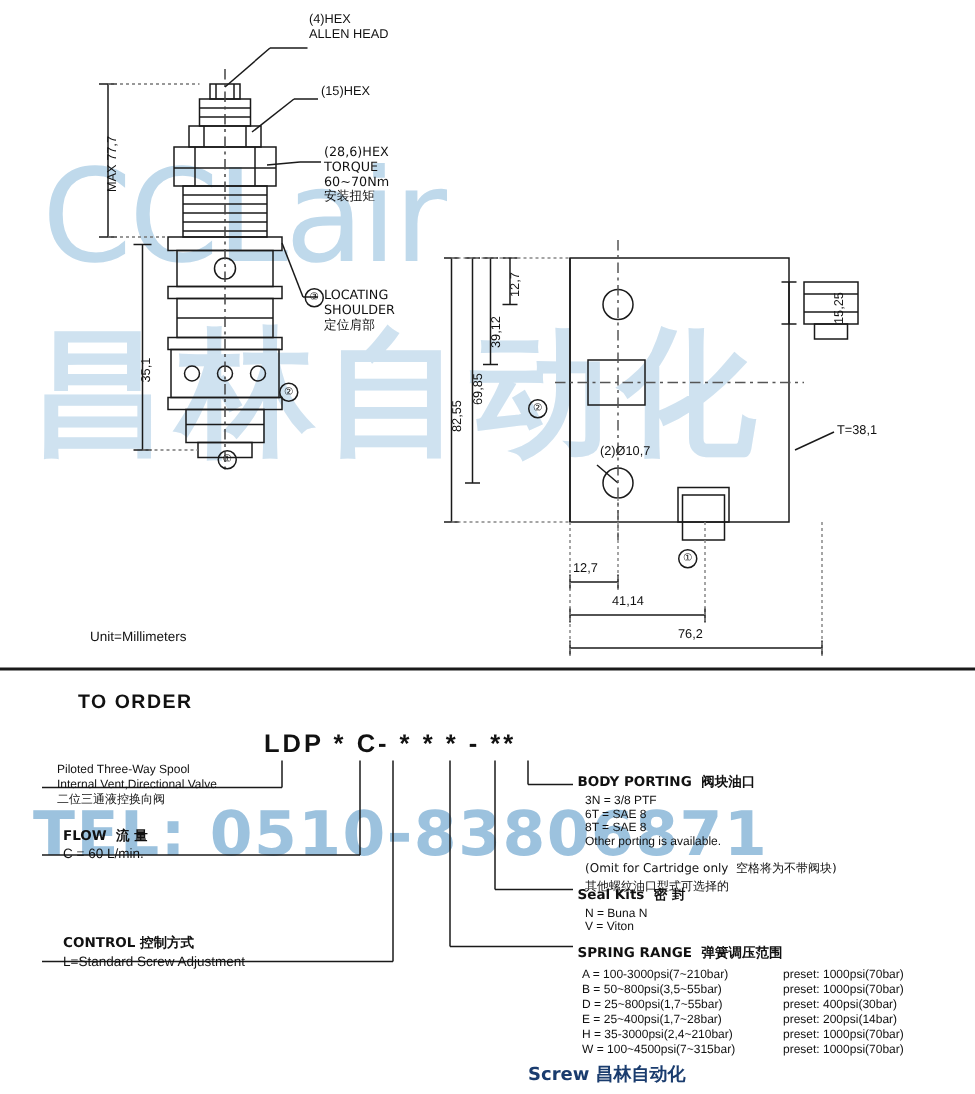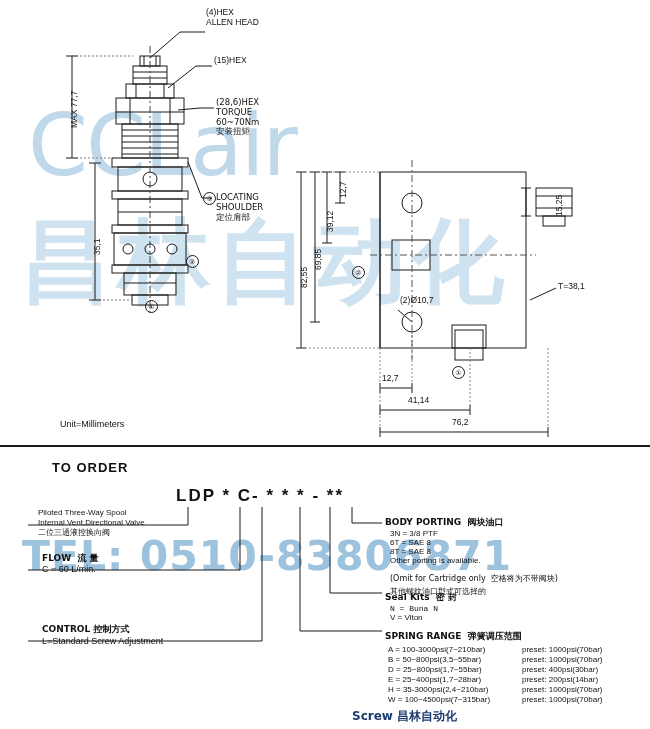--- a/index.html
+++ b/index.html
@@ -295,21 +295,21 @@
 
   <div class="note note-b lbl-cn" style="left:385px;top:517px;font-size:9px;">BODY PORTING  阀块油口</div>
   <div class="note" style="left:390px;top:529px;">3N = 3/8 PTF</div>
   <div class="note" style="left:390px;top:538px;">6T = SAE 8</div>
   <div class="note" style="left:390px;top:547px;">8T = SAE 8</div>
   <div class="note" style="left:390px;top:556px;">Other porting is available.</div>
   <div class="note lbl-cn" style="left:390px;top:587px;font-family:Liberation Mono, monospace;">其他螺纹油口型式可选择的</div>
   <div class="note lbl-cn" style="left:390px;top:574px;">(Omit for Cartridge only  空格将为不带阀块)</div>
 
   <div class="note note-b lbl-cn" style="left:385px;top:592px;font-size:9px;">Seal Kits  密 封</div>
-  <div class="note" style="left:390px;top:604px;font-family:Liberation Mono, monospace;">N = Buna N</div>
+  <div class="note" style="left:390px;top:604px;">N = Buna N</div>
   <div class="note" style="left:390px;top:613px;">V = Viton</div>
 
   <div class="note note-b lbl-cn" style="left:385px;top:631px;font-size:9px;">SPRING RANGE  弹簧调压范围</div>
 
   <div class="note" style="left:388px;top:645px;"><span>A</span> = <span>100-3000psi(7~210bar)</span></div>
   <div class="note" style="left:522px;top:645px;">preset: 1000psi(70bar)</div>
 
   <div class="note" style="left:388px;top:655px;"><span>B</span> = <span>50~800psi(3,5~55bar)</span></div>
   <div class="note" style="left:522px;top:655px;">preset: 1000psi(70bar)</div>
 

